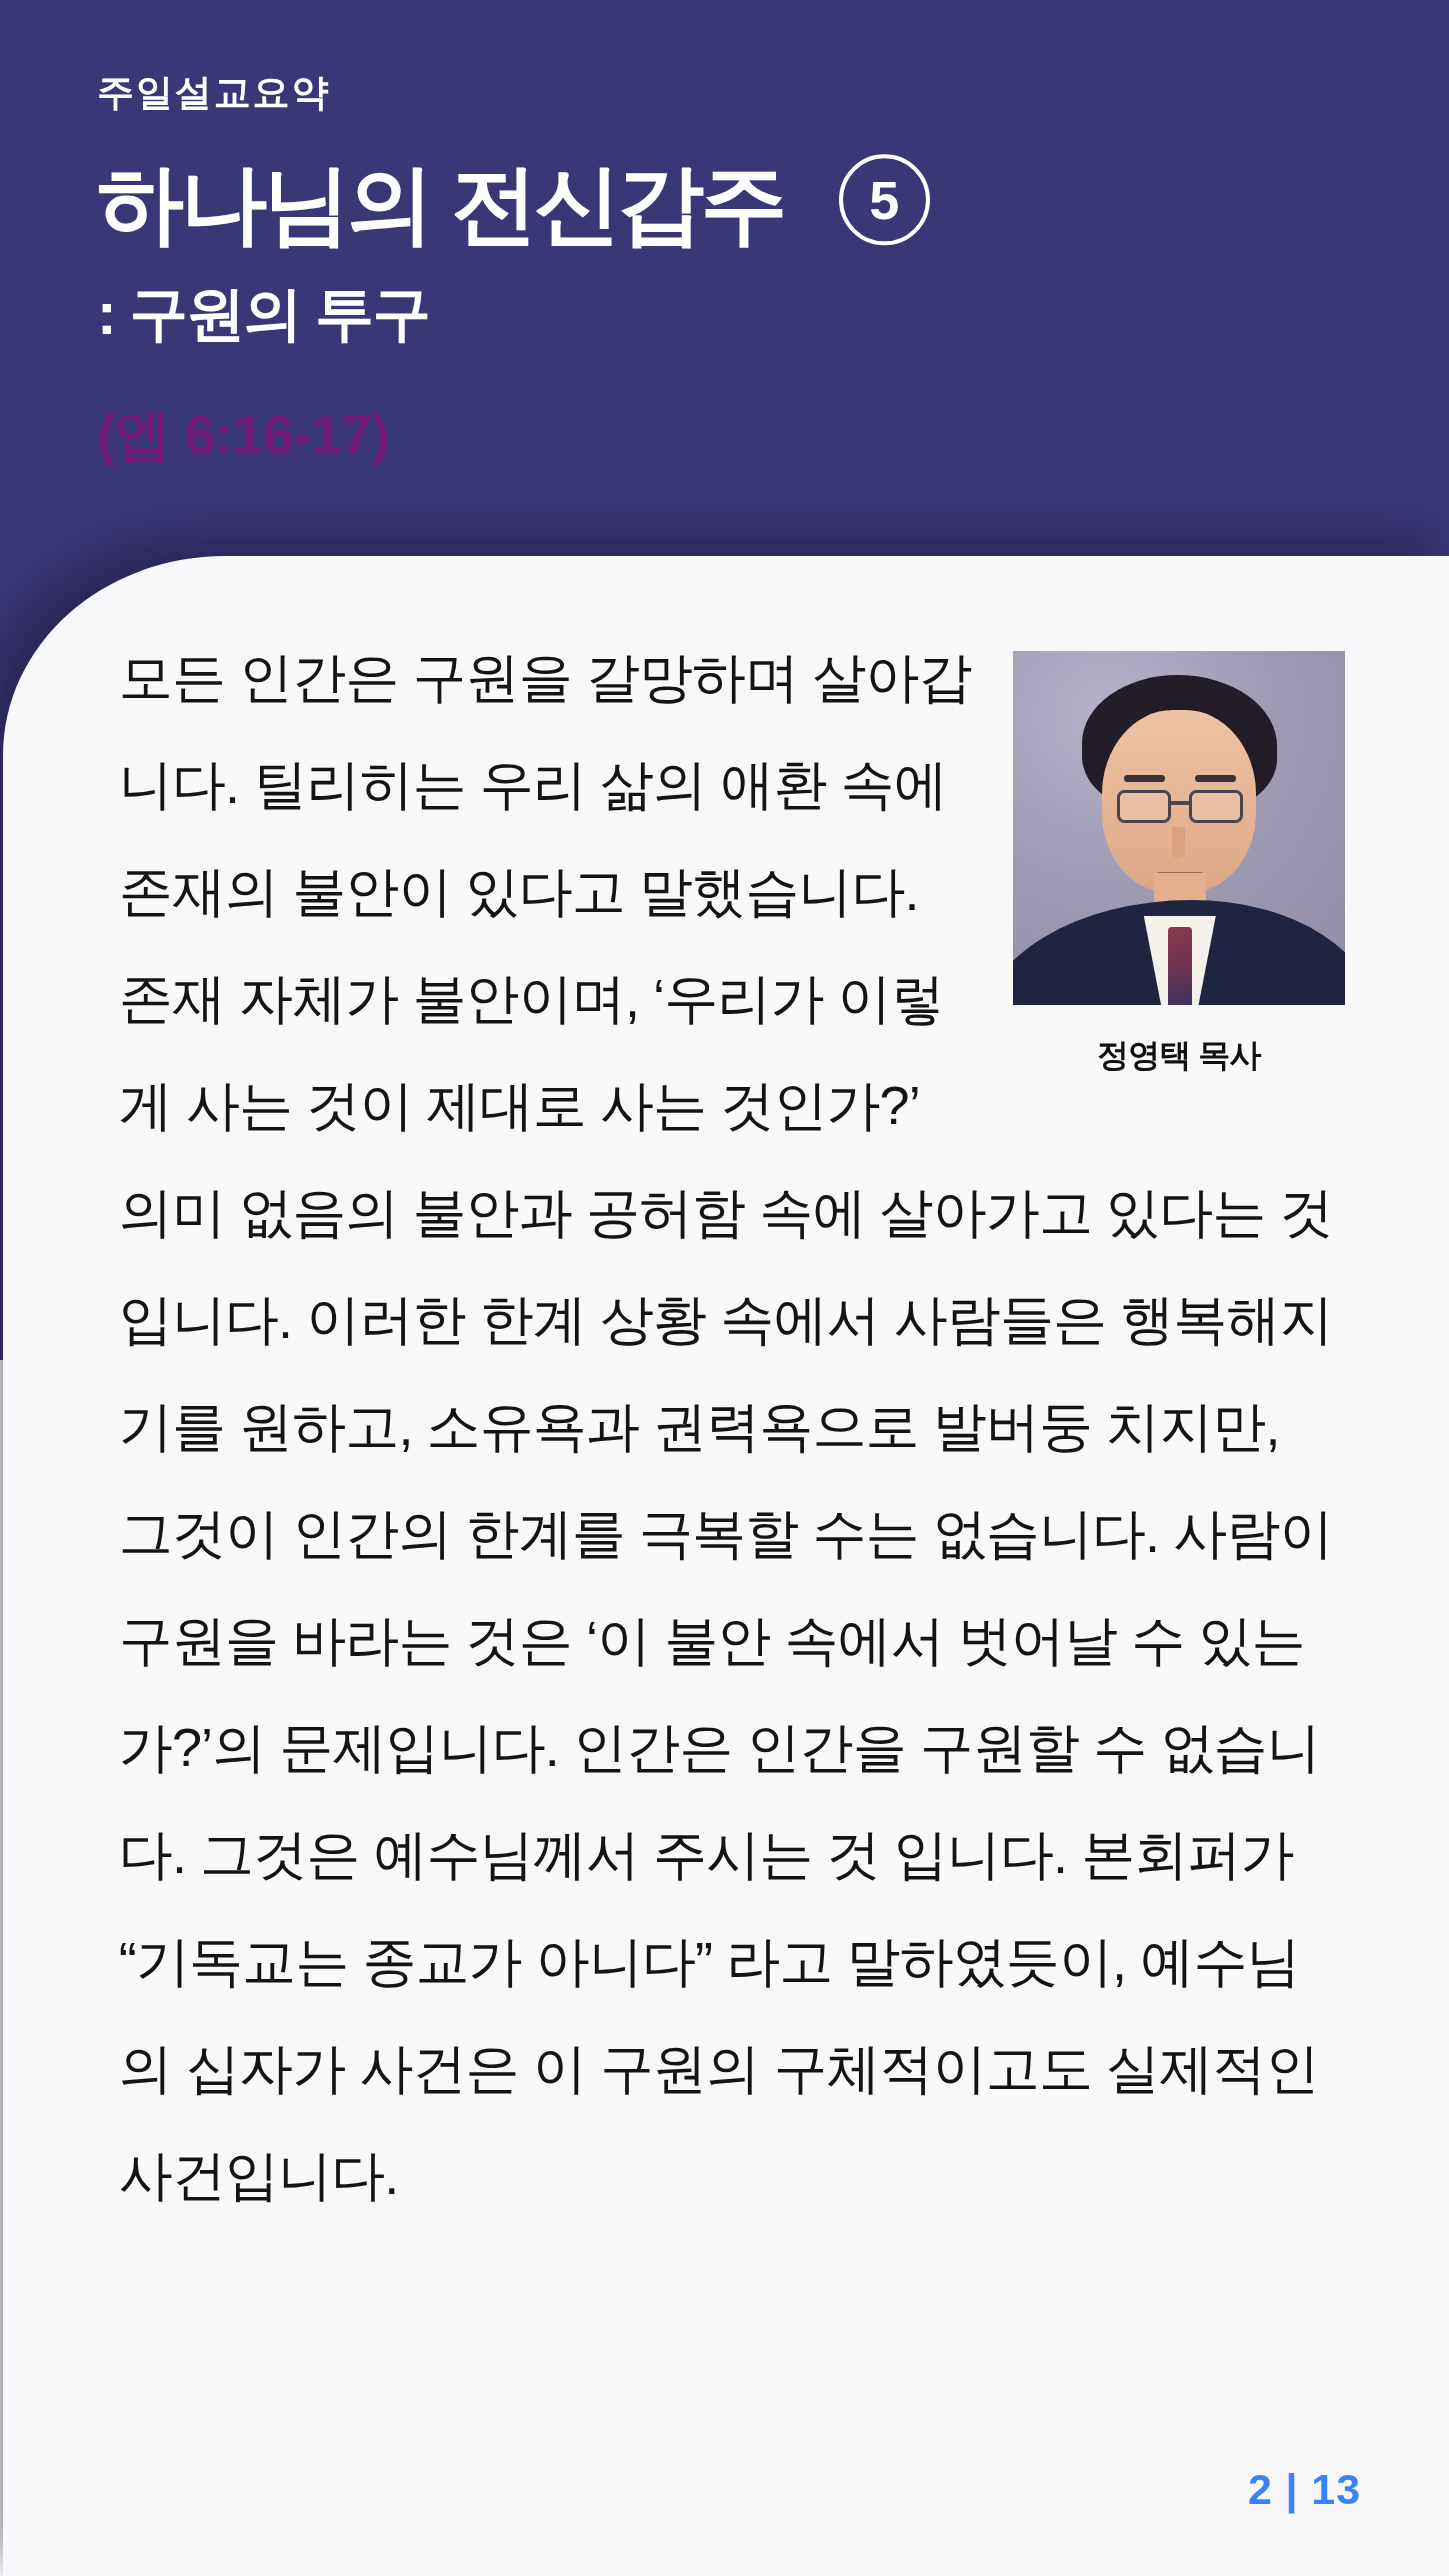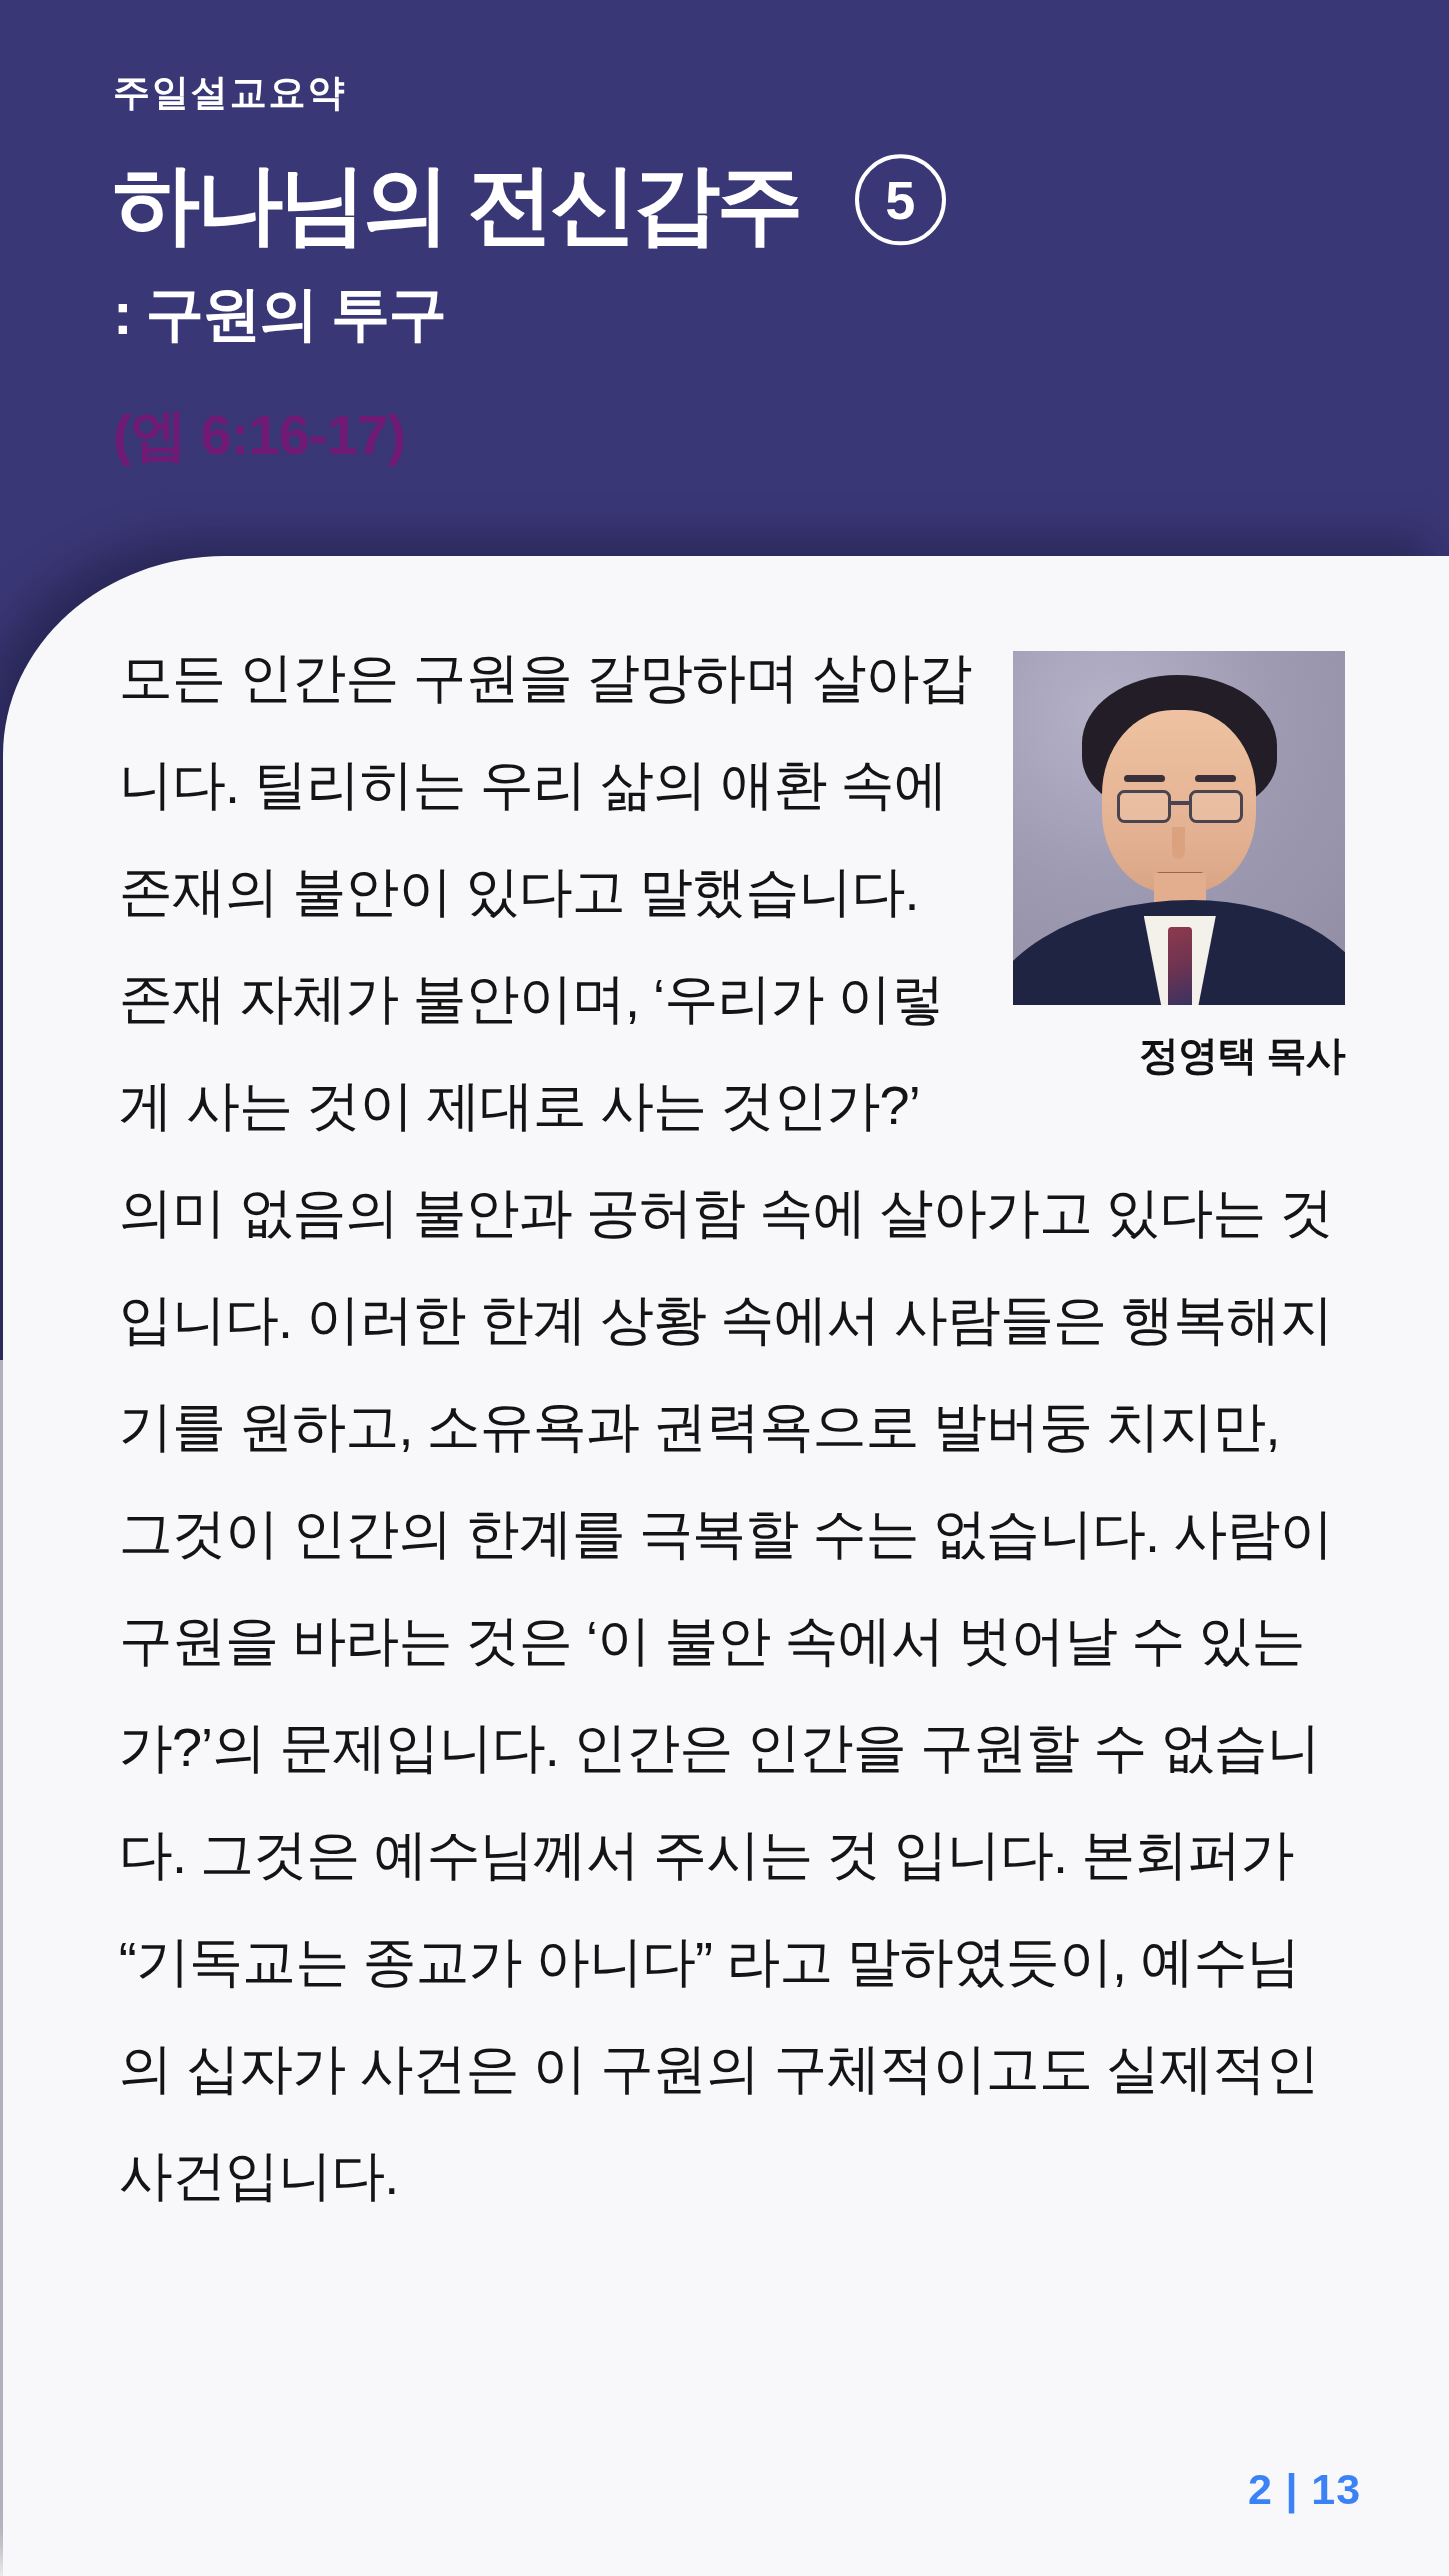--- a/index.html
+++ b/index.html
@@ -18,21 +18,21 @@
     position: absolute;
     top: 0; left: 0;
     width: 100%;
     height: 1360px;
     background: #3a3776;
   }
 
   
   .header {
     position: absolute;
-    top: 0; left: 16px; right: 0;
+    top: 0; left: 0; right: 0;
     padding: 72px 24px 0 97px;
     color: #ffffff;
     z-index: 3;
   }
   .eyebrow {
     font-size: 37px;
     line-height: 41px;
     font-weight: 600;
     letter-spacing: 1.9px;
     margin-bottom: 43px;
@@ -198,22 +198,22 @@
   }
   .p-tie {
     position: absolute;
     bottom: 0; left: 155px;
     width: 24px; height: 78px;
     background: linear-gradient(160deg, #8e3a4e 0%, #6e3350 50%, #3a3260 100%);
     border-radius: 3.7px 3.7px 0 0;
   }
   .caption {
     margin: 24px 0 0 0;
-    text-align: right;
-    font-size: 40px;
+    text-align: center;
+    font-size: 32px;
     line-height: 52px;
     font-weight: 700;
     letter-spacing: -0.9px;
     color: #111111;
   }
 
   
   .page-indicator {
     position: absolute;
     right: 88px;

